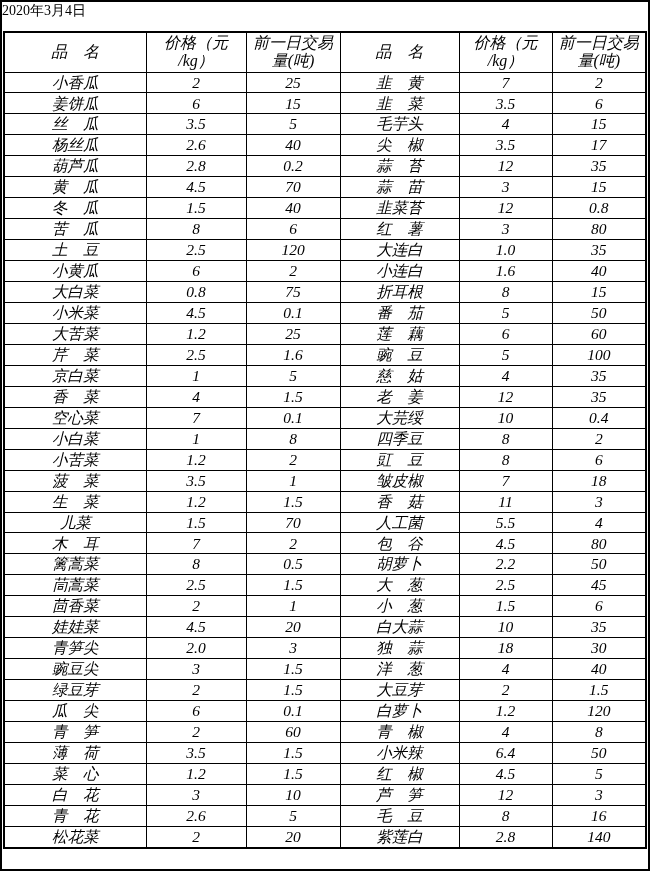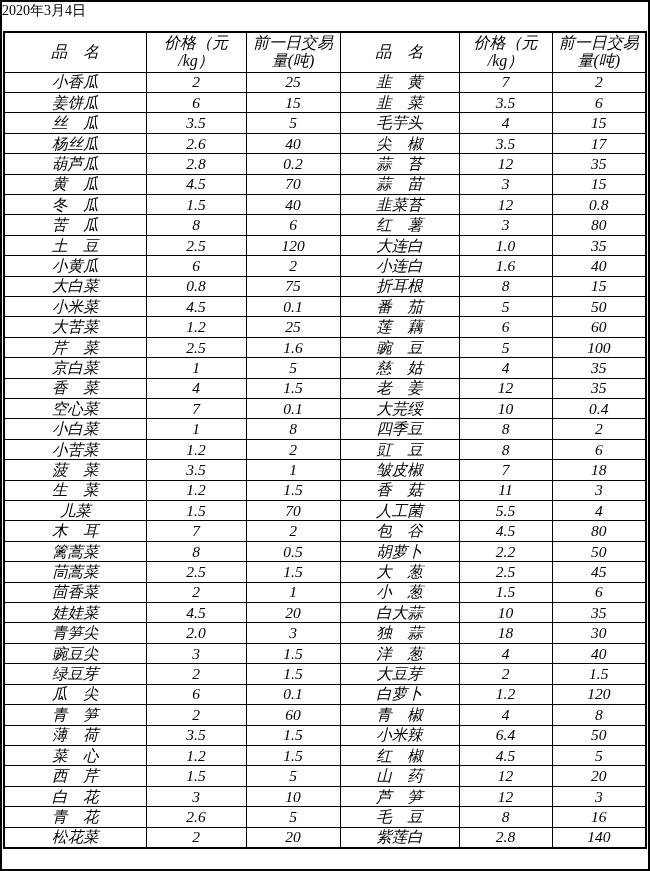--- a/index.html
+++ b/index.html
@@ -359,28 +359,20 @@
         </tr>
         <tr>
           <td>菜　心</td>
           <td>1.2</td>
           <td>1.5</td>
           <td>红　椒</td>
           <td>4.5</td>
           <td>5</td>
         </tr>
         <tr>
-          <td>西　芹</td>
-          <td>1.5</td>
-          <td>5</td>
-          <td>山　药</td>
-          <td>12</td>
-          <td>20</td>
-        </tr>
-        <tr>
           <td>白　花</td>
           <td>3</td>
           <td>10</td>
           <td>芦　笋</td>
           <td>12</td>
           <td>3</td>
         </tr>
         <tr>
           <td>青　花</td>
           <td>2.6</td>

